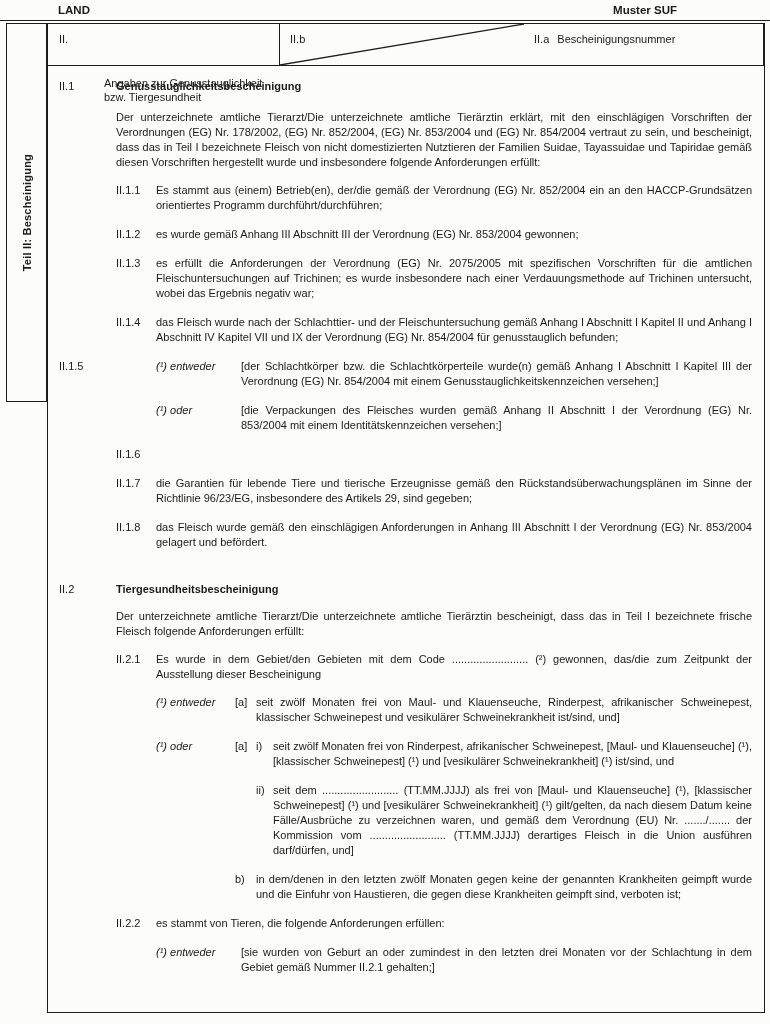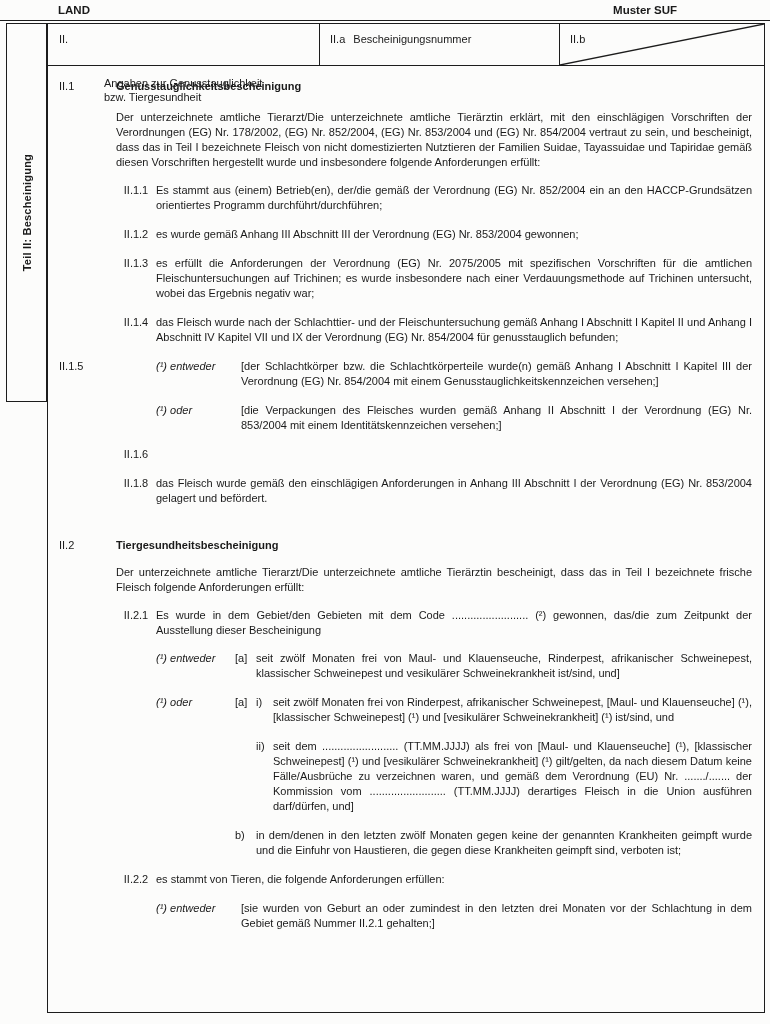--- a/index.html
+++ b/index.html
@@ -22,34 +22,34 @@
     writing-mode:vertical-rl;transform:rotate(180deg);
     font-size:11px;font-weight:bold;white-space:nowrap;letter-spacing:.2px;
   }
 
   .main-table{
     position:absolute;left:47px;top:23px;width:718px;height:990px;
     border:1.6px solid #1c1c1c;box-sizing:border-box;background:#fcfcfb;
   }
   .header-row{display:flex;height:42px;border-bottom:1.4px solid #1c1c1c;box-sizing:border-box;}
   .hcell{box-sizing:border-box;font-size:11px;padding-top:9px;line-height:13.5px;}
-  .hcell-1{width:272px;border-right:1.4px solid #1c1c1c;display:flex;}
+  .hcell-1{width:232px;border-right:1.4px solid #1c1c1c;display:flex;}
   .hcell-1 .hnum{padding-left:11px;width:56px;box-sizing:border-box;flex-shrink:0;}
   .hcell-1 .hlabel{width:170px;margin-top:44px;}
   .hcell-2{width:240px;border-right:1.4px solid #1c1c1c;padding-left:10px;}
   .hcell-2 .ha-label{margin-left:8px;}
   .hcell-3{flex:1;position:relative;padding-left:10px;}
   .diag{position:absolute;left:0;top:0;width:100%;height:100%;}
   .diag line{stroke:#1c1c1c;stroke-width:1.3;vector-effect:non-scaling-stroke;}
 
   .content{padding:13px 12px 0 11px;font-size:11px;line-height:15px;}
   .row{display:flex;margin-bottom:14px;}
   .col{flex-shrink:0;white-space:nowrap;}
   .c-sec{width:57px;}
-  .c-num{width:40px;text-align:center;}
+  .c-num{width:40px;}
   .c-mark{width:85px;font-style:italic;}
   .c-mark2{width:79px;font-style:italic;}
   .c-l1{width:21px;}
   .c-l2{width:17px;}
   .txt{flex:1;text-align:justify;}
   .bold{font-weight:bold;}
   .t-heading{margin-bottom:16px;}
   .t-heading2{margin-top:32px;margin-bottom:12px;}
   .t-para{margin-bottom:13px;}
 </style>
@@ -67,29 +67,29 @@
   <div class="side-box">
     <span class="side-text">Teil II: Bescheinigung</span>
   </div>
 
   <div class="main-table">
     <div class="header-row">
       <div class="hcell hcell-1">
         <span class="hnum">II.</span>
         <span class="hlabel">Angaben zur Genusstauglichkeit bzw. Tiergesundheit</span>
       </div>
-      <div class="hcell hcell-2">
-        <span>II.a</span><span class="ha-label">Bescheinigungsnummer</span>
-      </div>
       <div class="hcell hcell-3">
         <span>II.b</span>
         <svg class="diag" viewBox="0 0 100 100" preserveAspectRatio="none">
             <line x1="0" y1="100" x2="100" y2="0"></line>
           </svg>
       </div>
+      <div class="hcell hcell-2">
+        <span>II.a</span><span class="ha-label">Bescheinigungsnummer</span>
+      </div>
     </div>
     <div class="content">
         <div class="row t-heading">
           <span class="col c-sec">II.1</span>
           <div class="txt bold">Genusstauglichkeitsbescheinigung</div>
         </div>
         <div class="row t-para">
           <span class="col c-sec"></span>
           <div class="txt">Der unterzeichnete amtliche Tierarzt/Die unterzeichnete amtliche Tierärztin erklärt, mit den einschlägigen Vorschriften der Verordnungen (EG) Nr. 178/2002, (EG) Nr. 852/2004, (EG) Nr. 853/2004 und (EG) Nr. 854/2004 vertraut zu sein, und bescheinigt, dass das in Teil I bezeichnete Fleisch von nicht domestizierten Nutztieren der Familien Suidae, Tayassuidae und Tapiridae gemäß diesen Vorschriften hergestellt wurde und insbesondere folgende Anforderungen erfüllt:</div>
         </div>
@@ -124,20 +124,25 @@
           <span class="col c-num"></span>
           <span class="col c-mark">(¹) oder</span>
           <div class="txt">[die Verpackungen des Fleisches wurden gemäß Anhang II Abschnitt I der Verordnung (EG) Nr. 853/2004 mit einem Identitätskennzeichen versehen;]</div>
         </div>
         <div class="row t-item">
           <span class="col c-sec"></span>
           <span class="col c-num">II.1.6</span>
         </div>
         <div class="row t-item">
           <span class="col c-sec"></span>
+          <span class="col c-num">II.1.7</span>
+          <div class="txt">die Garantien für lebende Tiere und tierische Erzeugnisse gemäß den Rückstandsüberwachungsplänen im Sinne der Richtlinie 96/23/EG, insbesondere des Artikels 29, sind gegeben;</div>
+        </div>
+        <div class="row t-item">
+          <span class="col c-sec"></span>
           <span class="col c-num">II.1.8</span>
           <div class="txt">das Fleisch wurde gemäß den einschlägigen Anforderungen in Anhang III Abschnitt I der Verordnung (EG) Nr. 853/2004 gelagert und befördert.</div>
         </div>
         <div class="row t-heading2">
           <span class="col c-sec">II.2</span>
           <div class="txt bold">Tiergesundheitsbescheinigung</div>
         </div>
         <div class="row t-para">
           <span class="col c-sec"></span>
           <div class="txt">Der unterzeichnete amtliche Tierarzt/Die unterzeichnete amtliche Tierärztin bescheinigt, dass das in Teil I bezeichnete frische Fleisch folgende Anforderungen erfüllt:</div>

